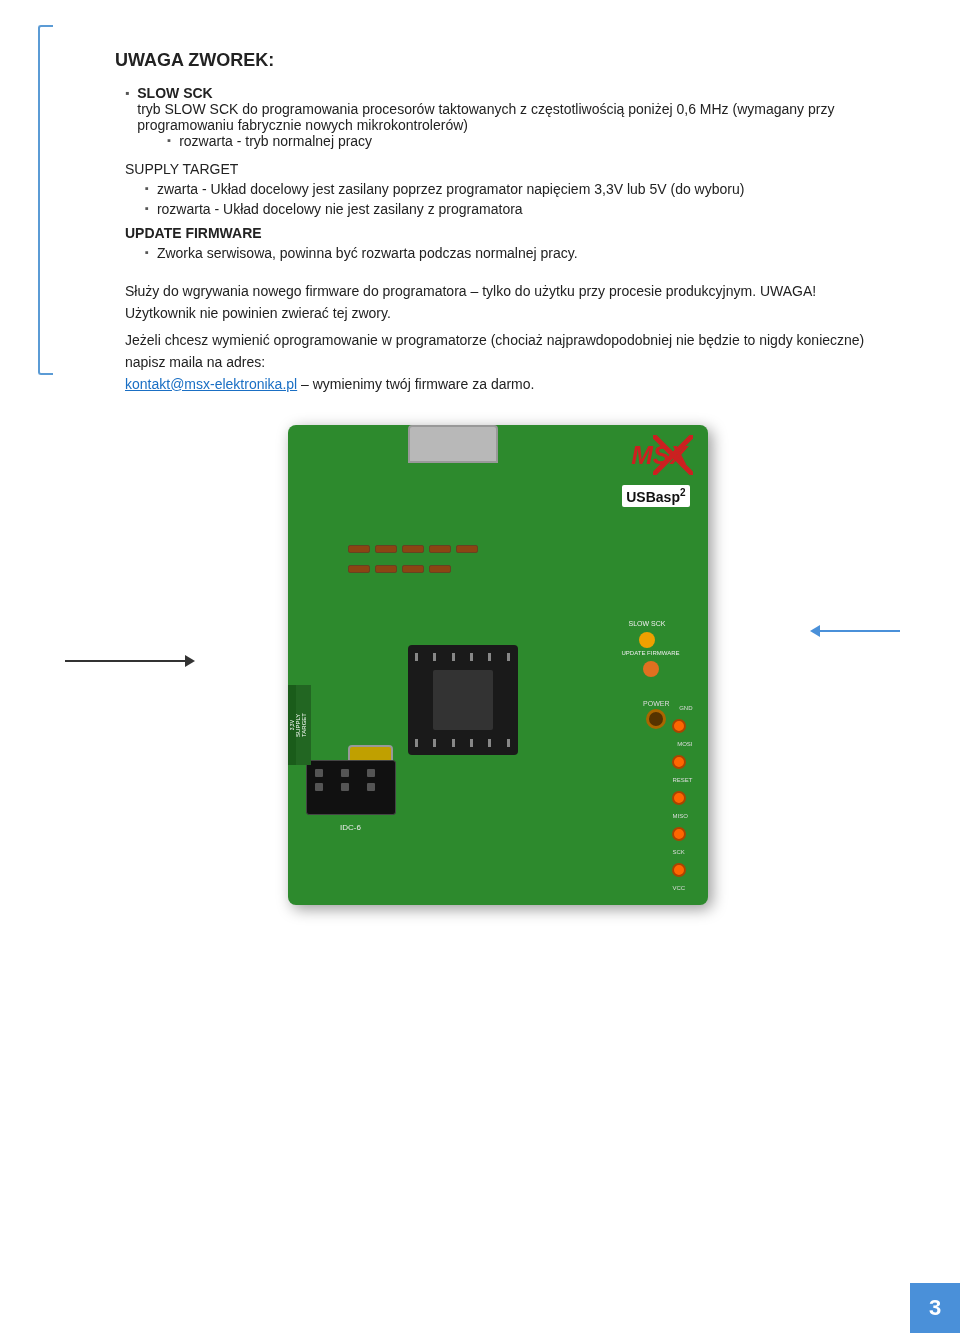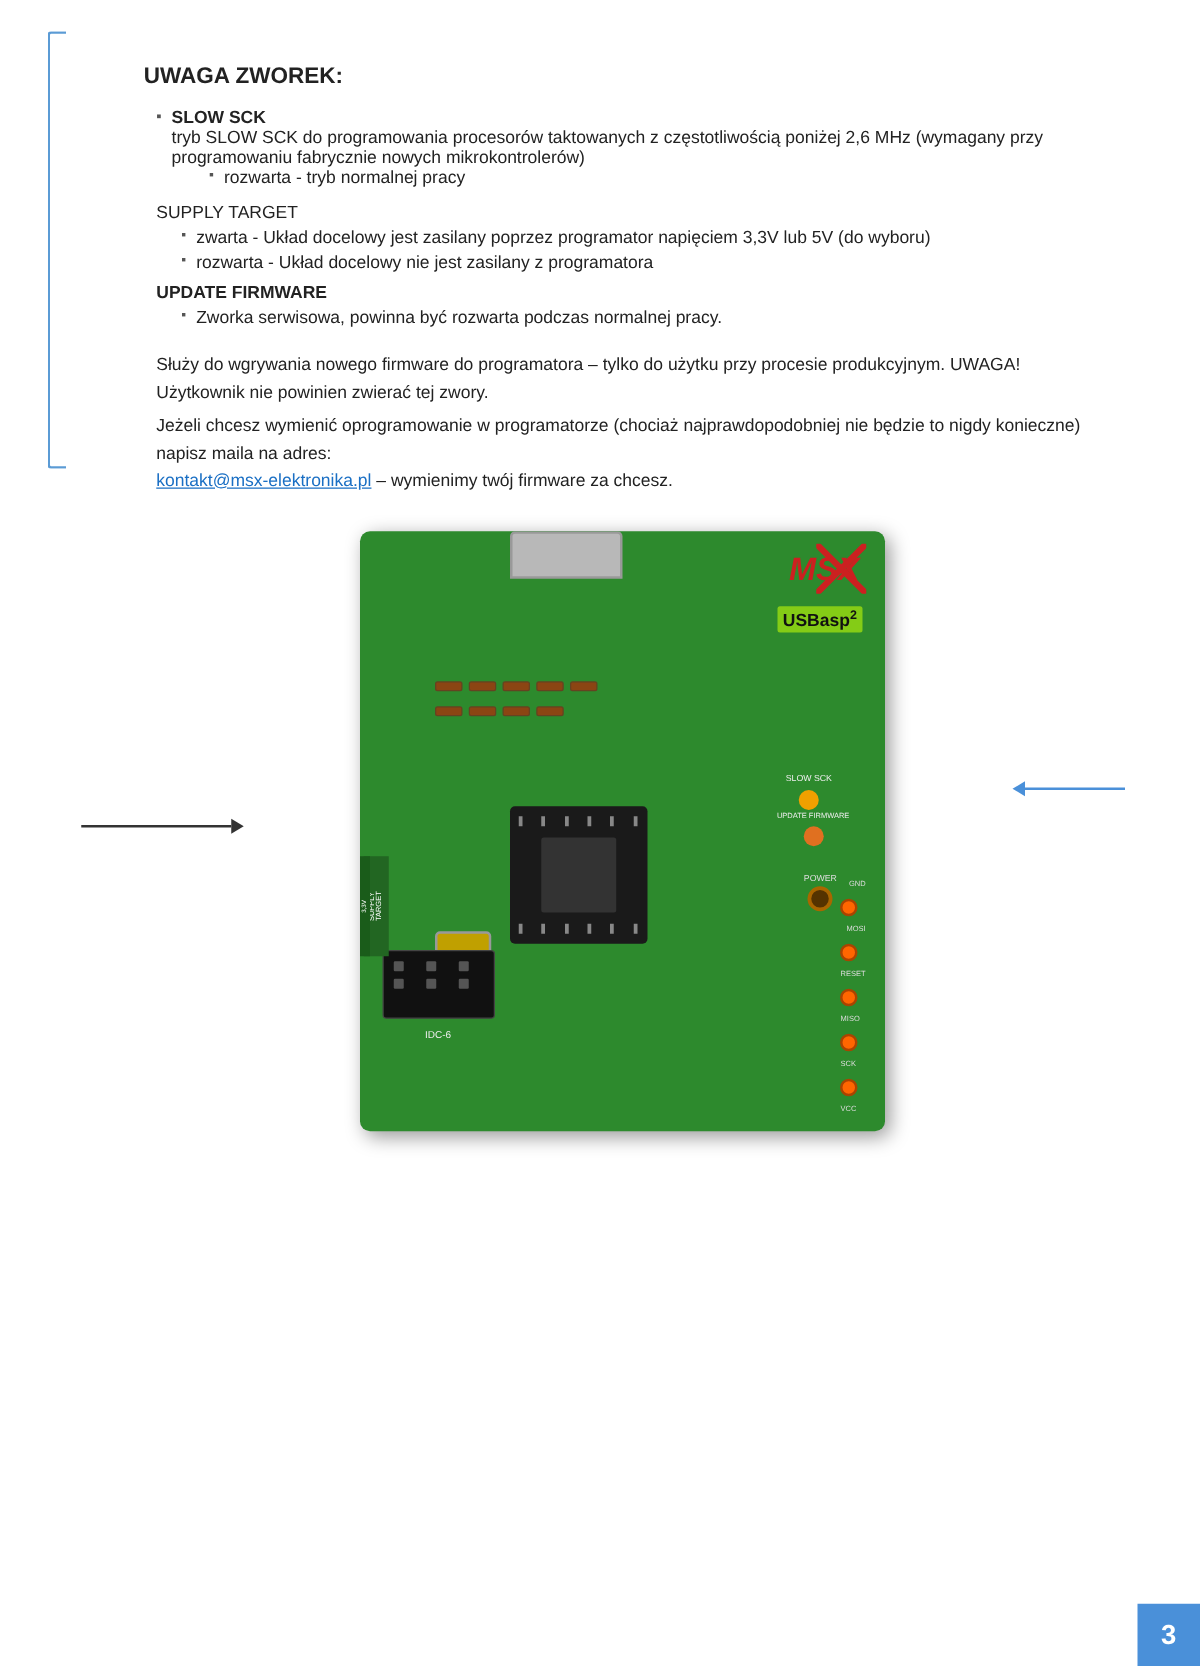--- a/index.html
+++ b/index.html
@@ -181,21 +181,21 @@
   <div class="blue-side-bracket"></div>
 
   <div class="main-content">
 
     <h2 style="font-size:18px; font-weight:bold; margin-bottom:14px;">UWAGA ZWOREK:</h2>
 
     <ul class="bullet-list">
       <li>
         <div>
           <span style="font-weight:bold;">SLOW SCK</span><br>
-          <span>tryb SLOW SCK do programowania procesorów taktowanych z częstotliwością poniżej 2,6 MHz (wymagany przy programowaniu fabrycznie nowych mikrokontrolerów)</span>
+          <span>tryb SLOW SCK do programowania procesorów taktowanych z częstotliwością poniżej 0,6 MHz (wymagany przy programowaniu fabrycznie nowych mikrokontrolerów)</span>
           <ul class="sub-list">
             <li>
               <span>rozwarta - tryb normalnej pracy</span>
             </li>
           </ul>
         </div>
       </li>
     </ul>
 
     <div style="margin-top:8px;">
@@ -215,21 +215,21 @@
       <ul class="sub-list" style="margin-top:4px;">
         <li>
           <span>Zworka serwisowa, powinna być rozwarta podczas normalnej pracy.</span>
         </li>
       </ul>
       <p style="margin-top:20px; margin-left:10px; line-height:1.55;">
         <span>Służy do wgrywania nowego firmware do programatora – tylko do użytku przy procesie produkcyjnym. UWAGA! Użytkownik nie powinien zwierać tej zwory.</span>
       </p>
       <p style="margin-top:6px; margin-left:10px; line-height:1.55;">
         <span>Jeżeli chcesz wymienić oprogramowanie w programatorze (chociaż najprawdopodobniej nie będzie to nigdy konieczne) napisz maila na adres:</span><br>
-        <a href="#" class="link-text">kontakt@msx-elektronika.pl</a><span> – wymienimy twój firmware za chcesz.</span>
+        <a href="#" class="link-text">kontakt@msx-elektronika.pl</a><span> – wymienimy twój firmware za darmo.</span>
       </p>
     </div>
 
     <div style="position:relative; margin-top:30px; display:flex; justify-content:center; align-items:flex-start;">
 
       <div style="position:absolute; left:-50px; top:230px; display:flex; align-items:center;">
         <div style="width:120px; height:2px; background:#333;"></div>
         <div class="arrow-tip-right"></div>
       </div>
 
@@ -244,21 +244,21 @@
 
         <div style="position:absolute; top:15px; right:20px;">
           <div style="font-size:26px; font-weight:bold; color:#cc2020; font-style:italic;">MSX</div>
 
           <svg width="40" height="40" style="position:absolute; top:-5px; right:-5px;">
             <line x1="0" y1="0" x2="40" y2="40" stroke="#cc2020" stroke-width="5"></line>
             <line x1="40" y1="0" x2="0" y2="40" stroke="#cc2020" stroke-width="5"></line>
           </svg>
         </div>
 
-        <div style="position:absolute; top:60px; right:18px; font-size:14px; color:#111; font-weight:bold; background:#84cc16; padding:2px 4px; border-radius:2px;">
+        <div style="position:absolute; top:60px; right:18px; font-size:14px; color:#111; font-weight:bold; background:#ffffff; padding:2px 4px; border-radius:2px;">
           <span>USBasp</span><sup style="font-size:10px;">2</sup>
         </div>
 
         <div class="resistor-row" style="top:120px; left:60px;">
           <div class="resistor"></div>
           <div class="resistor"></div>
           <div class="resistor"></div>
           <div class="resistor"></div>
           <div class="resistor"></div>
         </div>

